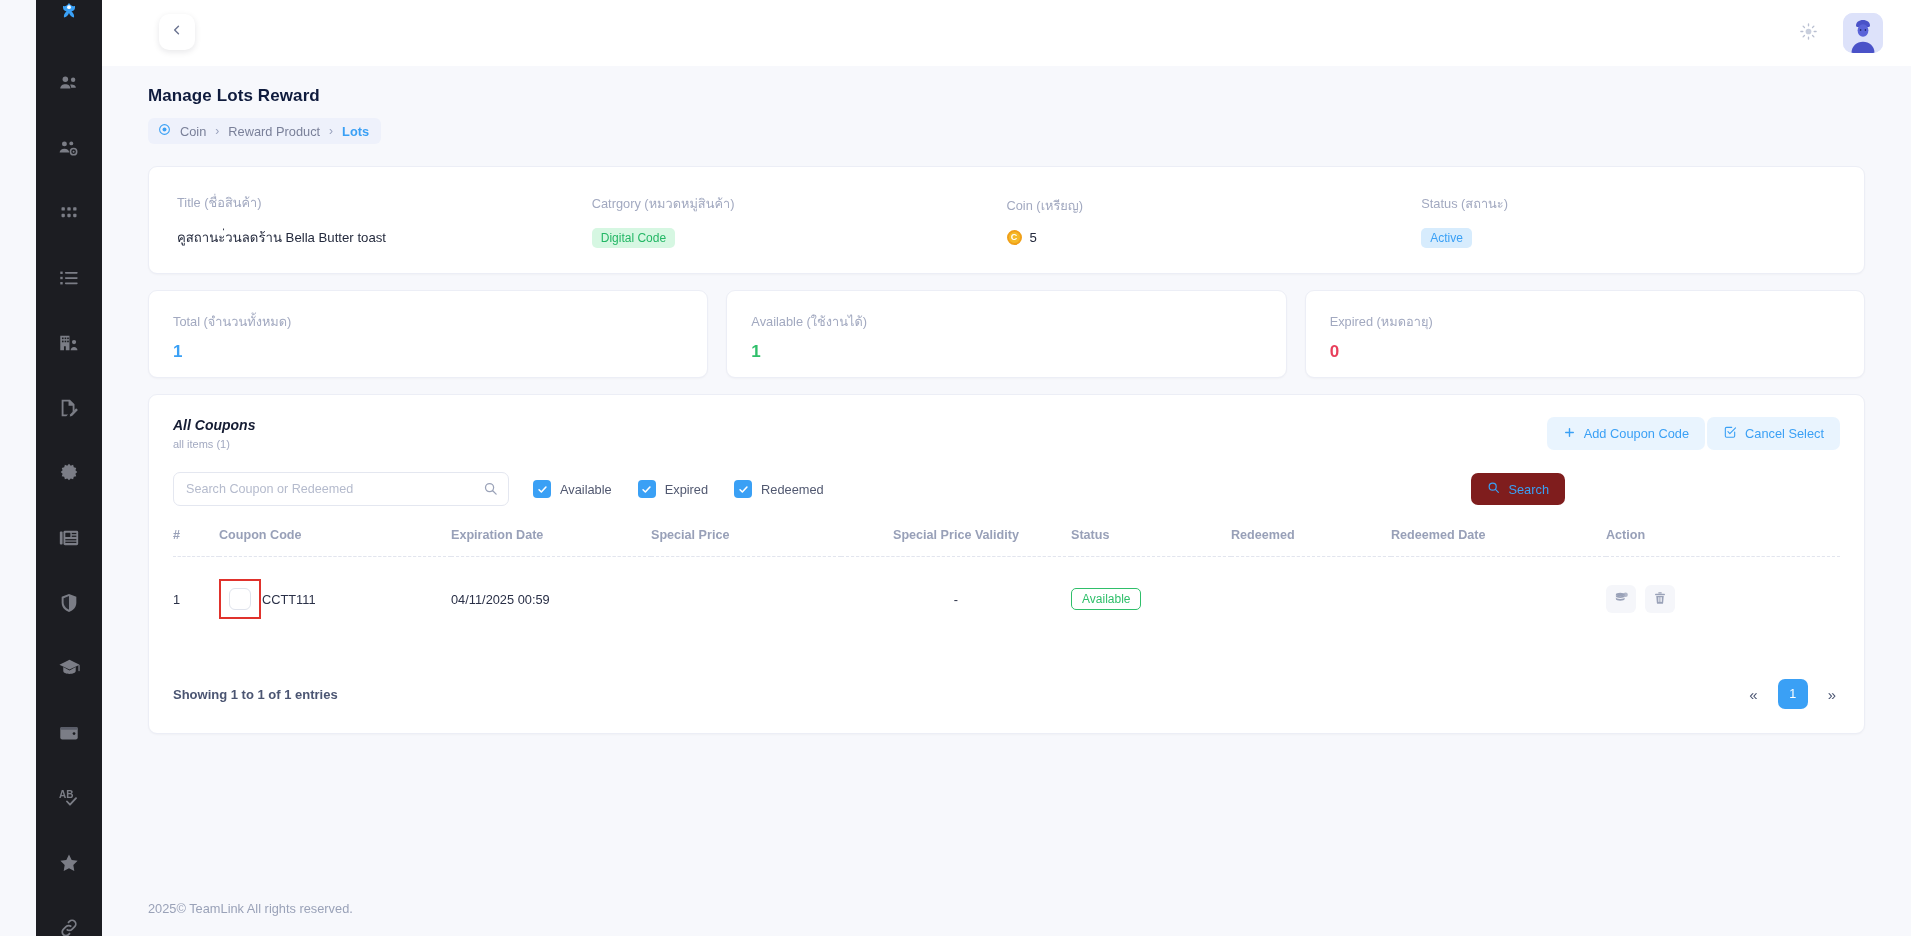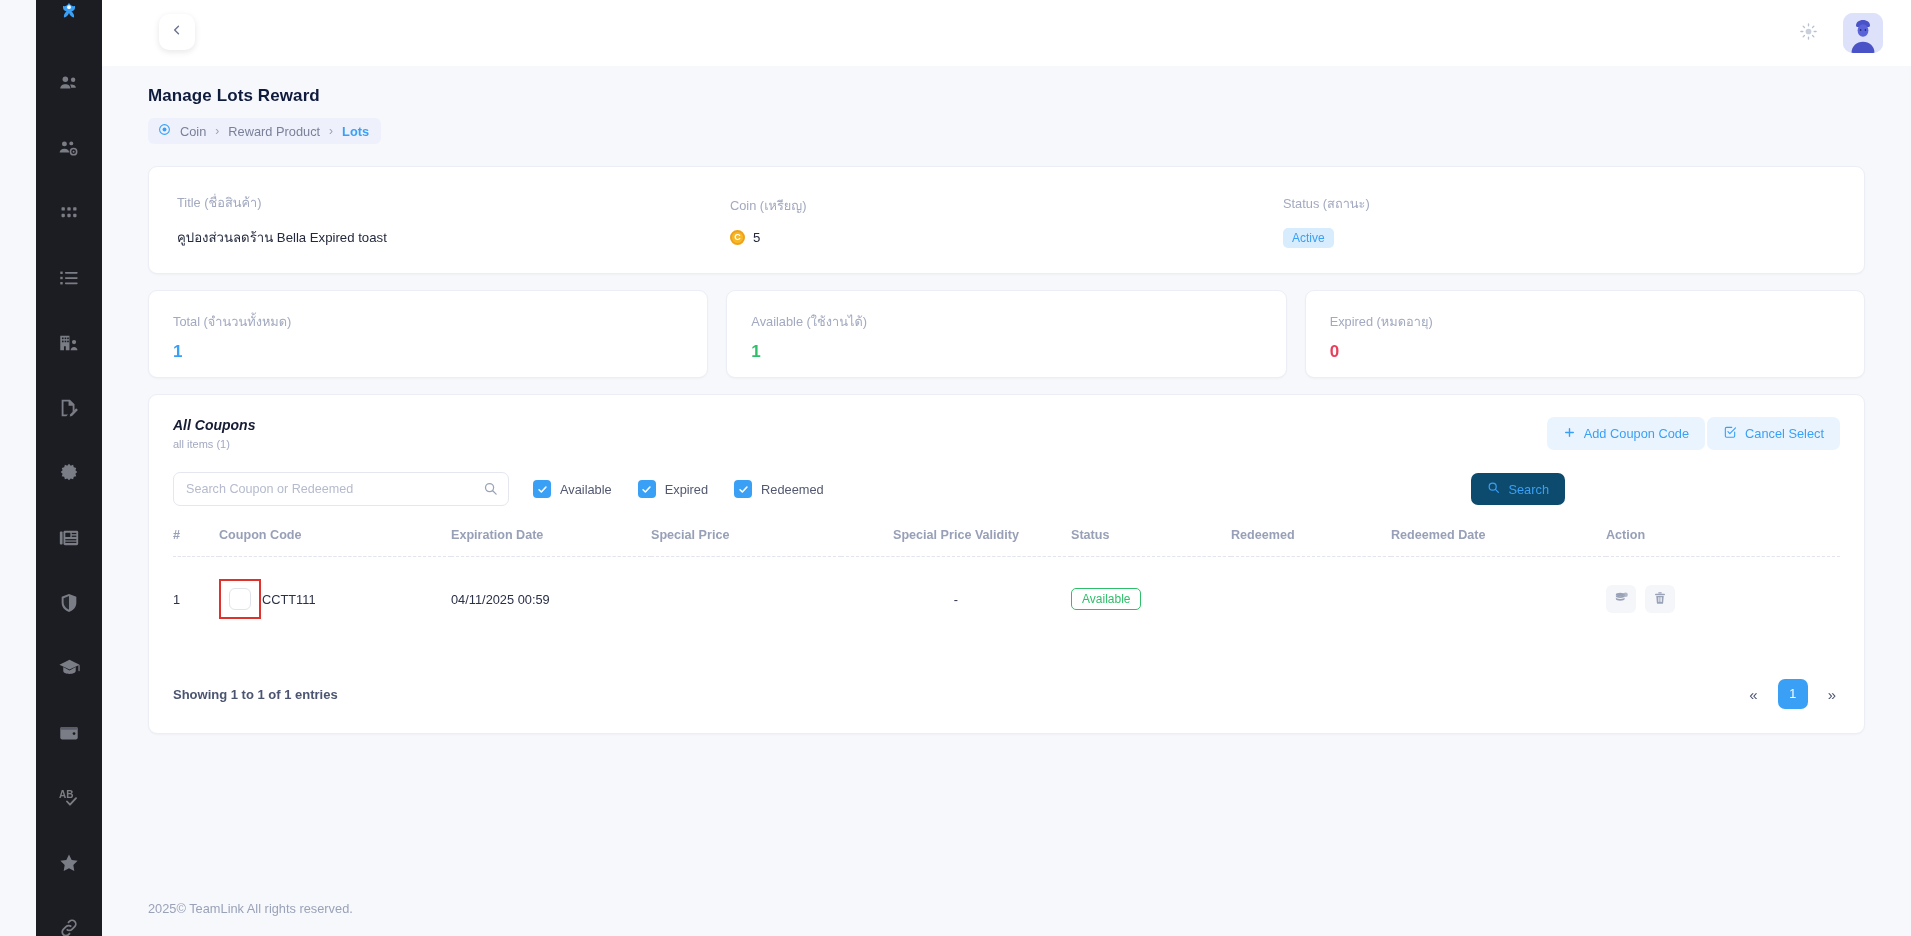--- a/index.html
+++ b/index.html
@@ -174,21 +174,21 @@
   .checks { display: flex; align-items: center; gap: 26px; margin-left: 24px; }
   .chk { display: flex; align-items: center; gap: 9px; cursor: pointer; }
   .chk-box {
     width: 18px; height: 18px; border-radius: 4px;
     background: #3aa0f5;
     display: flex; align-items: center; justify-content: center;
   }
   .chk-label { font-size: 12.8px; color: #515870; }
   .btn-search {
     margin-left: auto;
-    background: #0c4a6e; color: #3aa0f5;
+    background: #7f1d1d; color: #3aa0f5;
     border: none; border-radius: 7px;
     height: 32px; padding: 0 16px;
     font-size: 12.8px; font-family: inherit;
     display: inline-flex; align-items: center; gap: 8px;
     cursor: pointer;
   }
   .btn-search-spacer { width: 275px; }
 
   
   table { width: 100%; border-collapse: collapse; margin-top: 22px; }
@@ -478,21 +478,27 @@
       <span class="bc-sep">›</span>
       <span class="bc-link">Reward Product</span>
       <span class="bc-sep">›</span>
       <span class="bc-current">Lots</span>
     </div>
 
     
     <div class="card info-card">
       <div class="info-col">
         <div class="info-label">Title (ชื่อสินค้า)</div>
-        <div class="info-value">คูปองส่วนลดร้าน Bella Expired toast</div>
+        <div class="info-value">คูสถานะ่วนลดร้าน Bella Butter toast</div>
+      </div>
+      <div class="info-col">
+        <div class="info-label">Catrgory (หมวดหมู่สินค้า)</div>
+        <div class="info-value">
+          <span class="pill pill-green">Digital Code</span>
+        </div>
       </div>
       <div class="info-col">
         <div class="info-label">Coin (เหรียญ)</div>
         <div class="info-value coin-row">
           <span class="coin-ico">C</span>
           <span>5</span>
         </div>
       </div>
       <div class="info-col">
         <div class="info-label">Status (สถานะ)</div>

